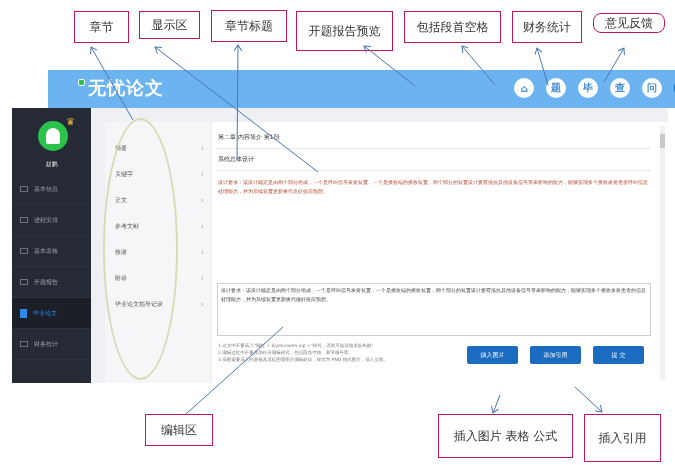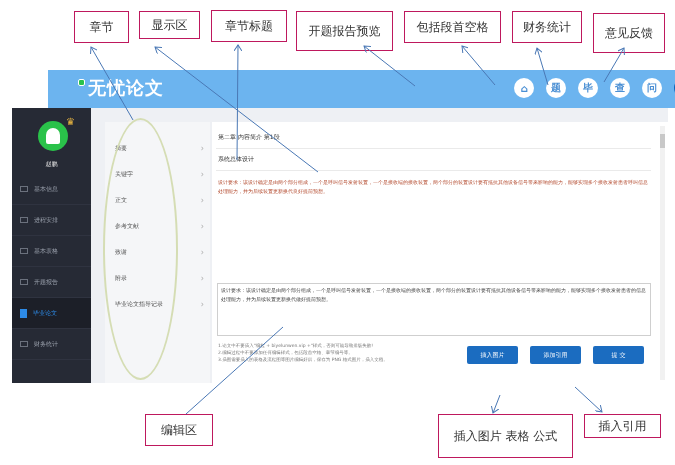--- a/index.html
+++ b/index.html
@@ -57,25 +57,25 @@
 </style>
 </head>
 <body>
 
 <div class="callout" style="left:62px;top:11px;width:55px;height:32px;">章节</div>
 <div class="callout" style="left:127px;top:11px;width:61px;height:28px;">显示区</div>
 <div class="callout" style="left:199px;top:10px;width:76px;height:32px;">章节标题</div>
 <div class="callout" style="left:284px;top:11px;width:97px;height:40px;">开题报告预览</div>
 <div class="callout" style="left:392px;top:11px;width:97px;height:32px;">包括段首空格</div>
 <div class="callout" style="left:500px;top:11px;width:70px;height:32px;">财务统计</div>
-<div class="callout" style="left:581px;top:13px;width:72px;height:40px;">意见反馈</div>
+<div class="callout" style="left:581px;top:13px;width:72px;height:20px;border-radius:8px;">意见反馈</div>
 
 <div class="callout" style="left:133px;top:414px;width:68px;height:32px;">编辑区</div>
 <div class="callout" style="left:426px;top:414px;width:135px;height:44px;">插入图片  表格  公式</div>
-<div class="callout" style="left:572px;top:414px;width:77px;height:24px;">插入引用</div>
+<div class="callout" style="left:572px;top:414px;width:77px;height:48px;">插入引用</div>
 
 <div class="app">
   <div class="topbar">
     <div class="logo">
       <span class="mark"></span>
       <span>无忧论文</span>
     </div>
     <div class="top-icons">
       <div class="top-icon">⌂</div>
       <div class="top-icon">题</div>

